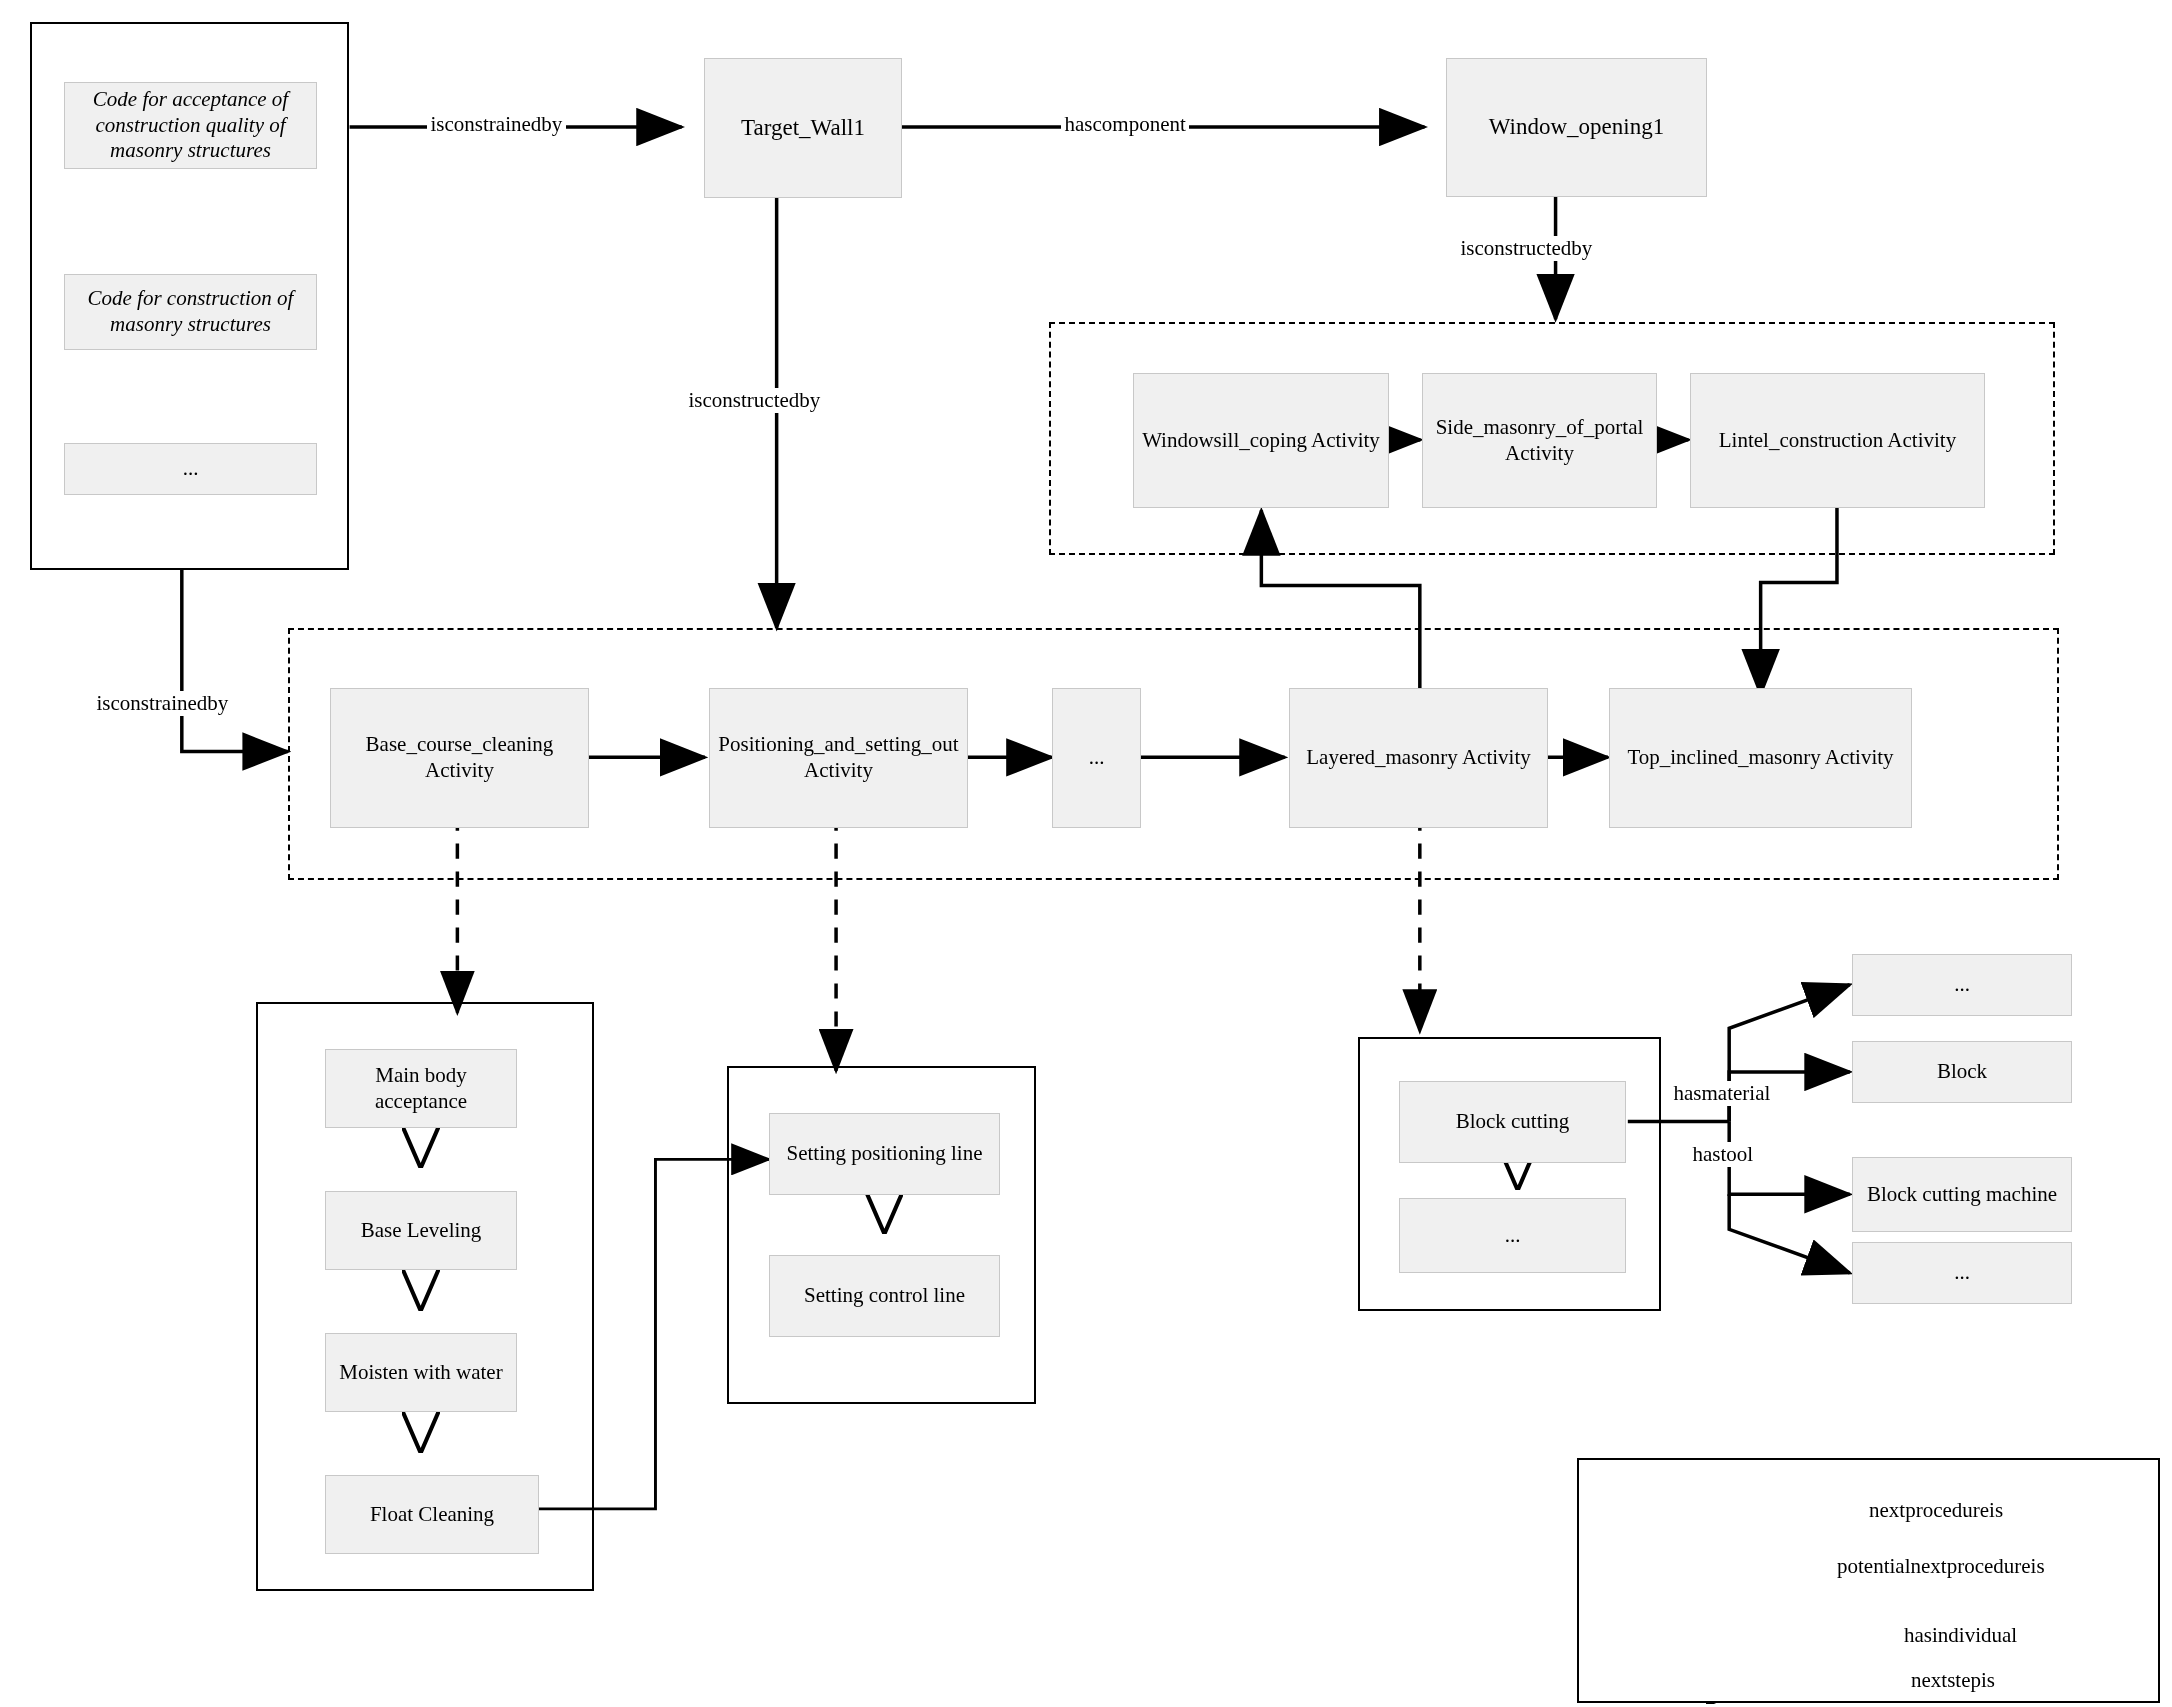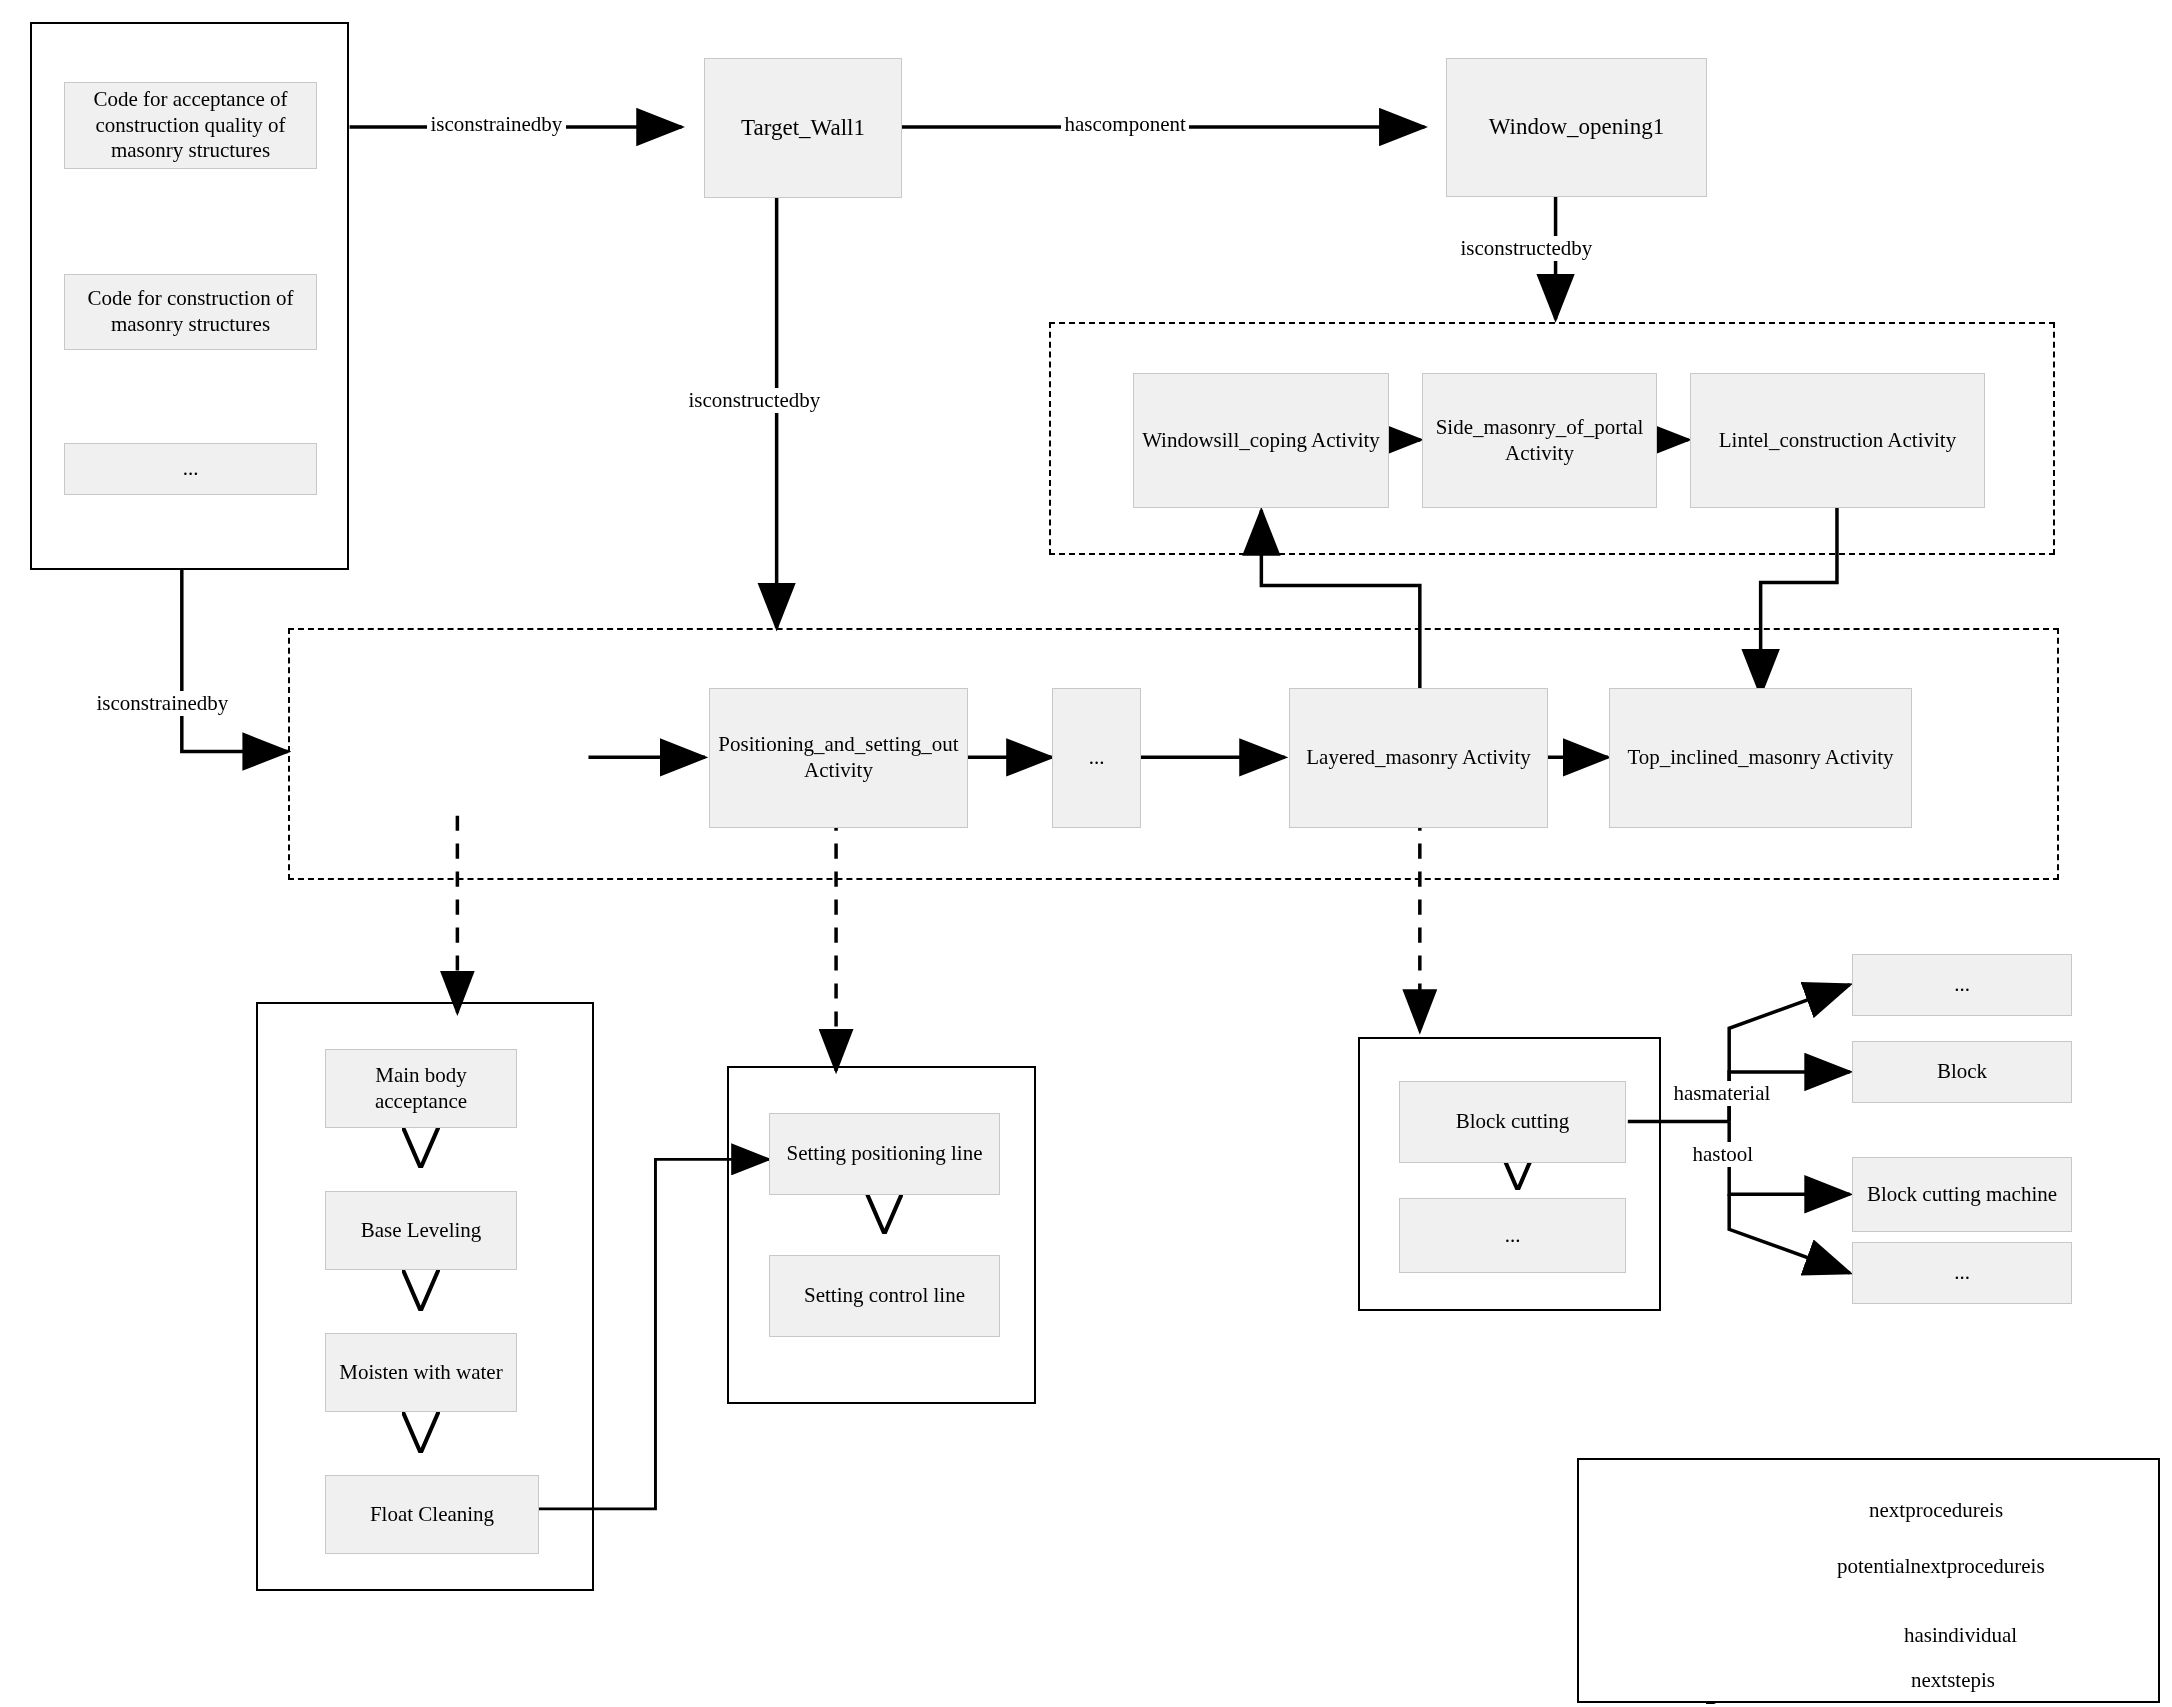--- a/index.html
+++ b/index.html
@@ -3,21 +3,21 @@
 <meta charset="utf-8">
 <style>
   html,body{margin:0;padding:0;background:#ffffff;}
   body{font-family:"Liberation Serif","DejaVu Serif",serif;}
   #stage{position:relative;width:2172px;height:1707px;background:#fff;overflow:hidden;}
   svg.layer{position:absolute;left:0;top:0;width:2172px;height:1707px;}
   .node{position:absolute;background:#f0f0f0;border:1.2px solid #c8c8c8;
         display:flex;align-items:center;justify-content:center;text-align:center;
         box-sizing:border-box;color:#000;line-height:1.22;}
   .node span{display:block;padding:0 3.5px;}
-  .italic{}
+  .italic{font-style:italic;}
   .container{position:absolute;border:2.3px solid #000;background:transparent;box-sizing:border-box;}
   .dashed{position:absolute;border:2.9px dashed #000;background:transparent;box-sizing:border-box;}
   .elabel{position:absolute;color:#000;white-space:nowrap;background:#fff;padding:0 3.5px;}
   .legend-box{position:absolute;border:2.3px solid #000;box-sizing:border-box;background:#fff;}
   .legend-text{position:absolute;white-space:nowrap;color:#000;}
   .fs-big{font-size:23px;margin-left:21px;}
   .fs-sm{font-size:21px;}
 </style>
 </head>
 <body>
@@ -130,20 +130,23 @@
   <div class="node fs-sm" style="left:1422px;top:373px;width:235px;height:135px;">
     <span>Side_masonry_of_portal Activity</span>
   </div>
 
   <div class="node fs-sm" style="left:1690px;top:373px;width:295px;height:135px;">
     <span>Lintel_construction Activity</span>
   </div>
 
   <div class="dashed" style="left:288px;top:628px;width:1771px;height:252px;"></div>
 
+  <div class="node fs-sm" style="left:330px;top:688px;width:259px;height:140px;">
+    <span>Base_course_cleaning Activity</span>
+  </div>
 
   <div class="node fs-sm" style="left:709px;top:688px;width:259px;height:140px;">
     <span>Positioning_and_setting_out Activity</span>
   </div>
 
   <div class="node fs-sm" style="left:1052px;top:688px;width:89px;height:140px;">
     <span>...</span>
   </div>
 
   <div class="node fs-sm" style="left:1289px;top:688px;width:259px;height:140px;">

